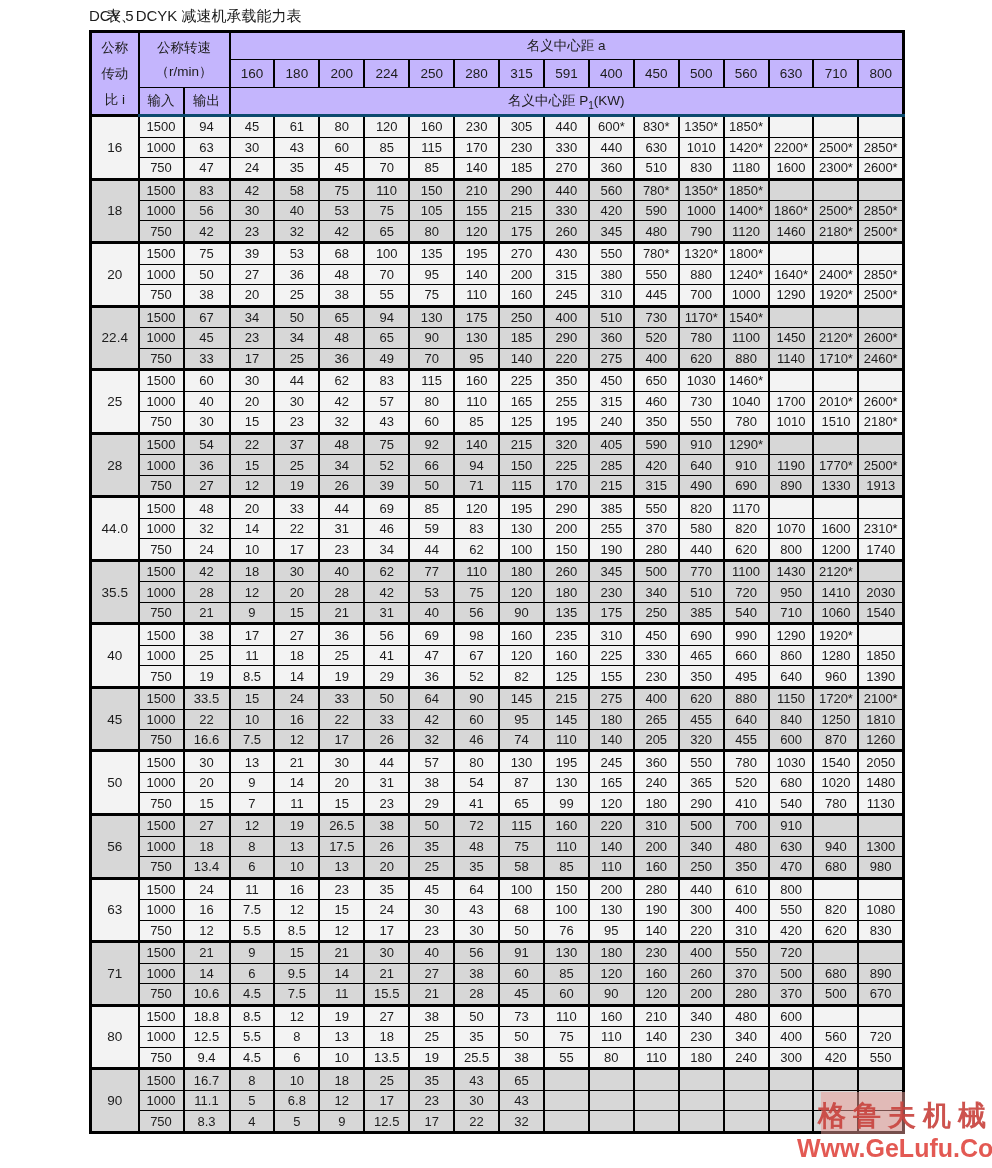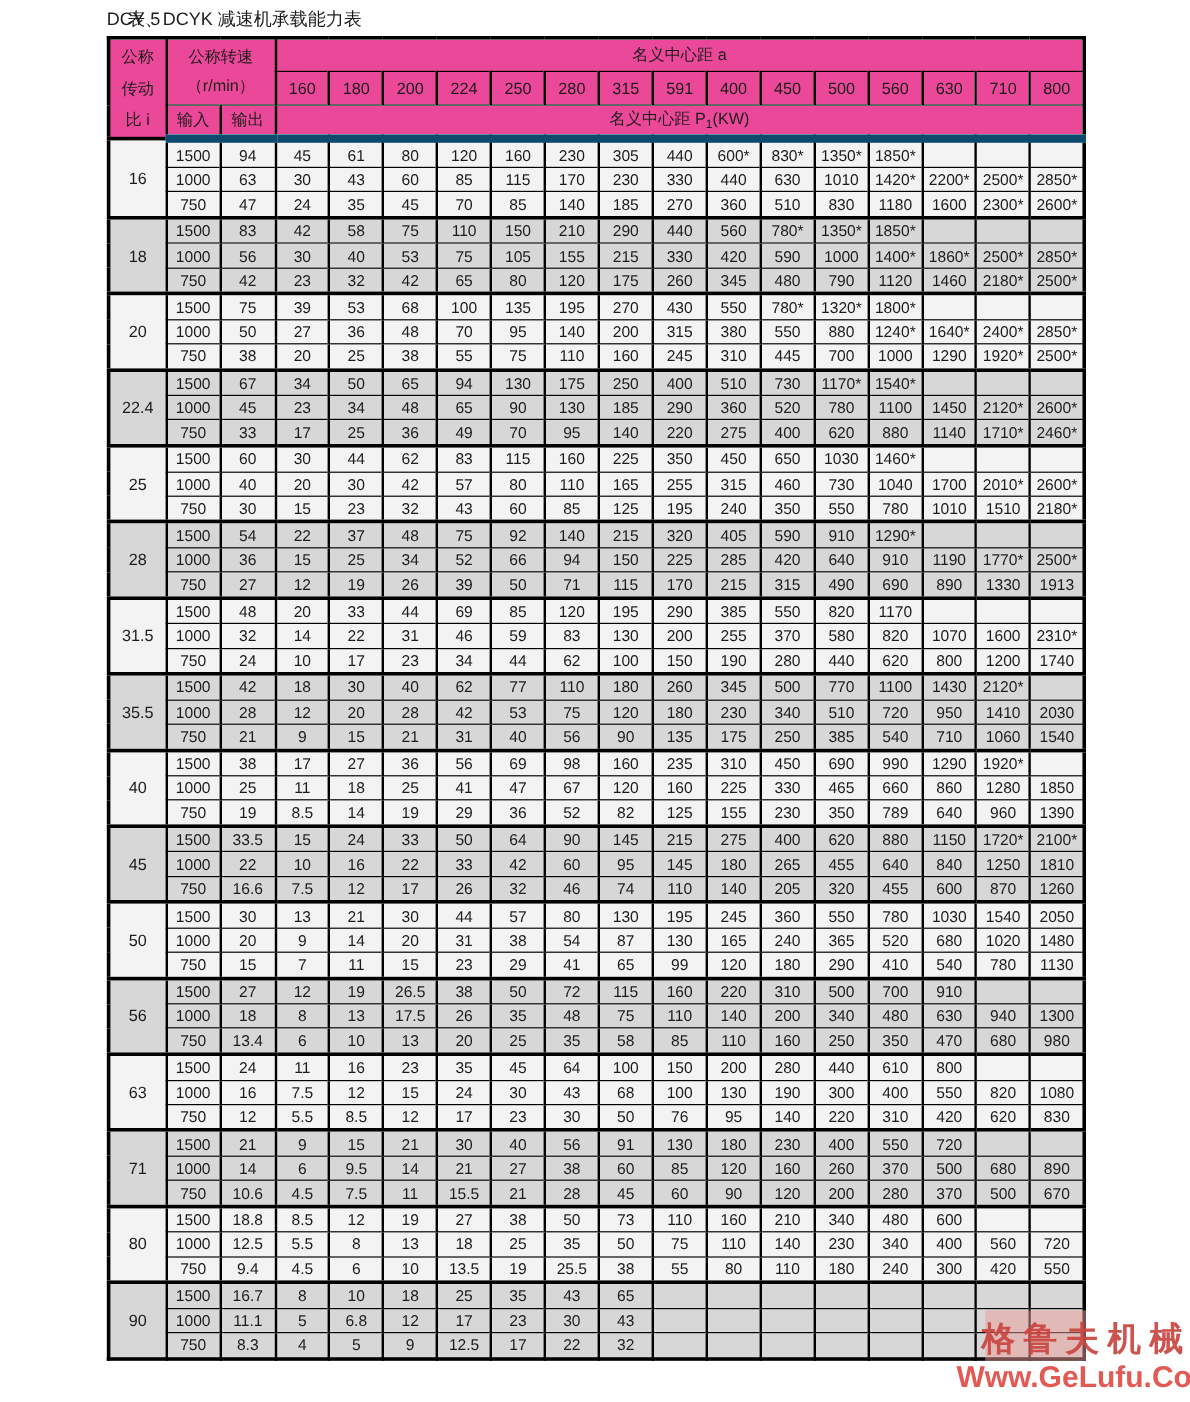--- a/index.html
+++ b/index.html
@@ -17,23 +17,23 @@
     border:3px solid #000;
     font-size:13px;
   }
   table.cap th, table.cap td {
     border-left:2px solid #000; border-right:2px solid #000;
     border-top:1px solid #000; border-bottom:1px solid #000;
     text-align:center; vertical-align:middle; padding:0;
     overflow:hidden; white-space:nowrap;
     font-weight:normal;
   }
-  thead th { background:#ec4899; border:2px solid #000; font-size:13.5px; }
+  thead th { background:#c4b5fd; border:2px solid #000; font-size:13.5px; }
   thead tr { height:28px; }
-  thead tr.h3 th { border-bottom:7px solid #0c4a6e; }
+  thead tr.h3 th { border-bottom:3px solid #0c4a6e; }
   th.ratio-h div { line-height:26px; }
   th.speed-h div { line-height:24px; }
   sub { font-size:10px; }
 
   tbody tr.light td { background:#f3f3f3; }
   tbody tr.dark  td { background:#d7d7d7; }
   tbody tr.group-start td { border-top:3px solid #000; }
   td.ratio { font-size:13.5px; }
 
   .note { position:absolute; left:92px; top:1146px; font-size:13px; color:#222;margin-top:24px; }
@@ -446,21 +446,21 @@
         <td>170</td>
         <td>215</td>
         <td>315</td>
         <td>490</td>
         <td>690</td>
         <td>890</td>
         <td>1330</td>
         <td>1913</td>
       </tr>
       <tr class="light group-start">
-        <td class="ratio" rowspan="3">31.5</td>
+        <td class="ratio" rowspan="3">44.0</td>
         <td class="speed">1500</td>
         <td class="speed">48</td>
         <td>20</td>
         <td>33</td>
         <td>44</td>
         <td>69</td>
         <td>85</td>
         <td>120</td>
         <td>195</td>
         <td>290</td>
@@ -614,21 +614,21 @@
         <td>14</td>
         <td>19</td>
         <td>29</td>
         <td>36</td>
         <td>52</td>
         <td>82</td>
         <td>125</td>
         <td>155</td>
         <td>230</td>
         <td>350</td>
-        <td>789</td>
+        <td>495</td>
         <td>640</td>
         <td>960</td>
         <td>1390</td>
       </tr>
       <tr class="dark group-start">
         <td class="ratio" rowspan="3">45</td>
         <td class="speed">1500</td>
         <td class="speed">33.5</td>
         <td>15</td>
         <td>24</td>

